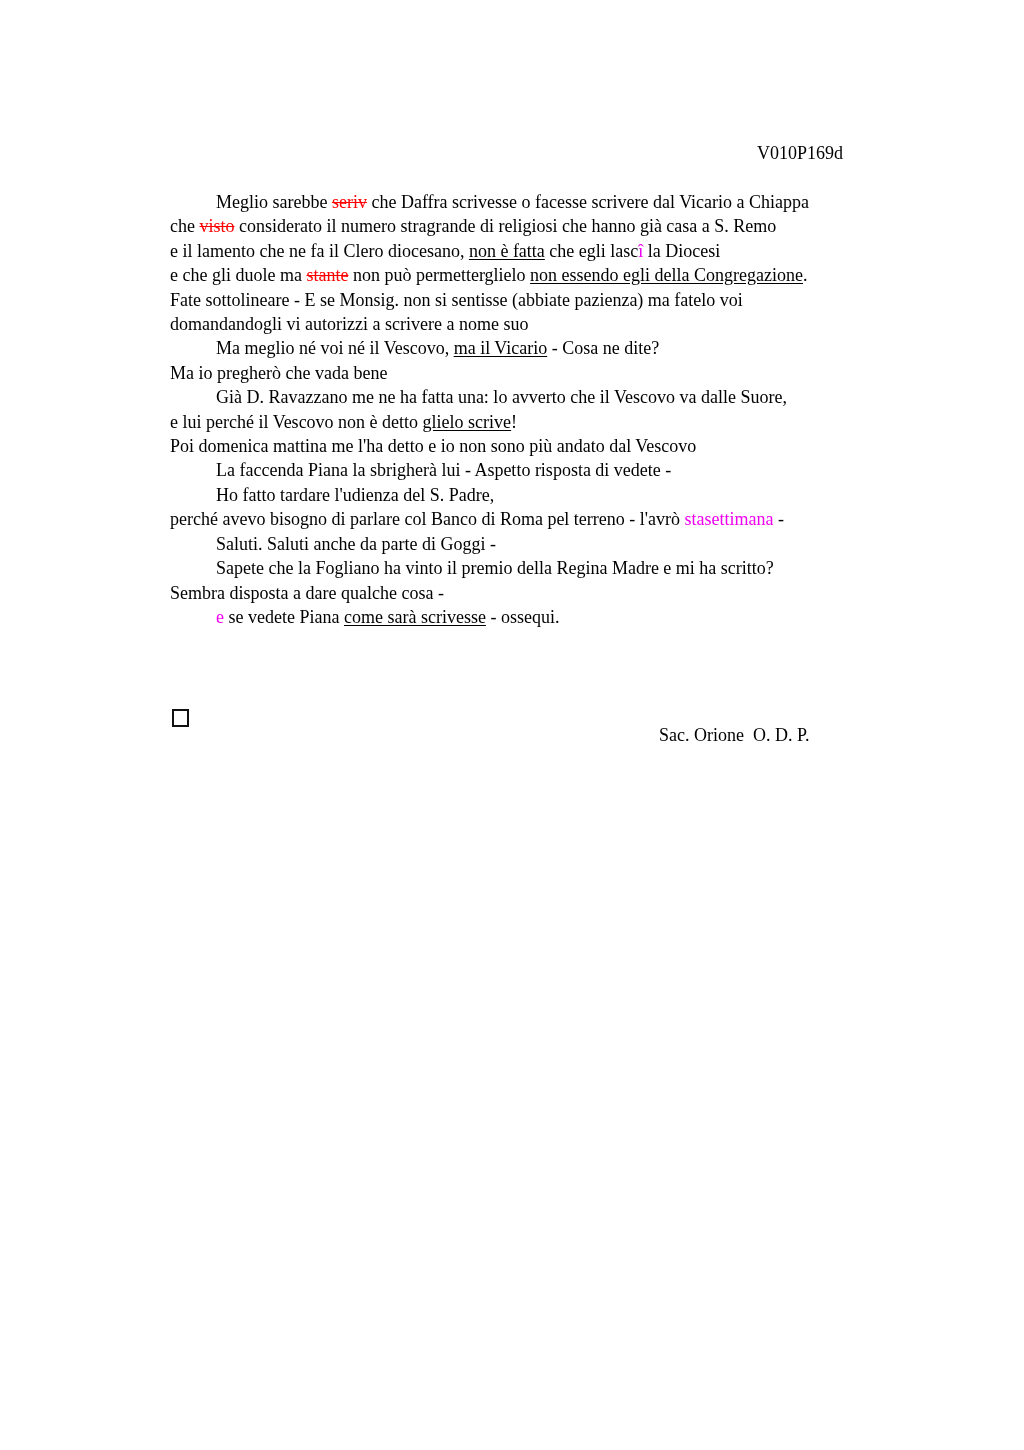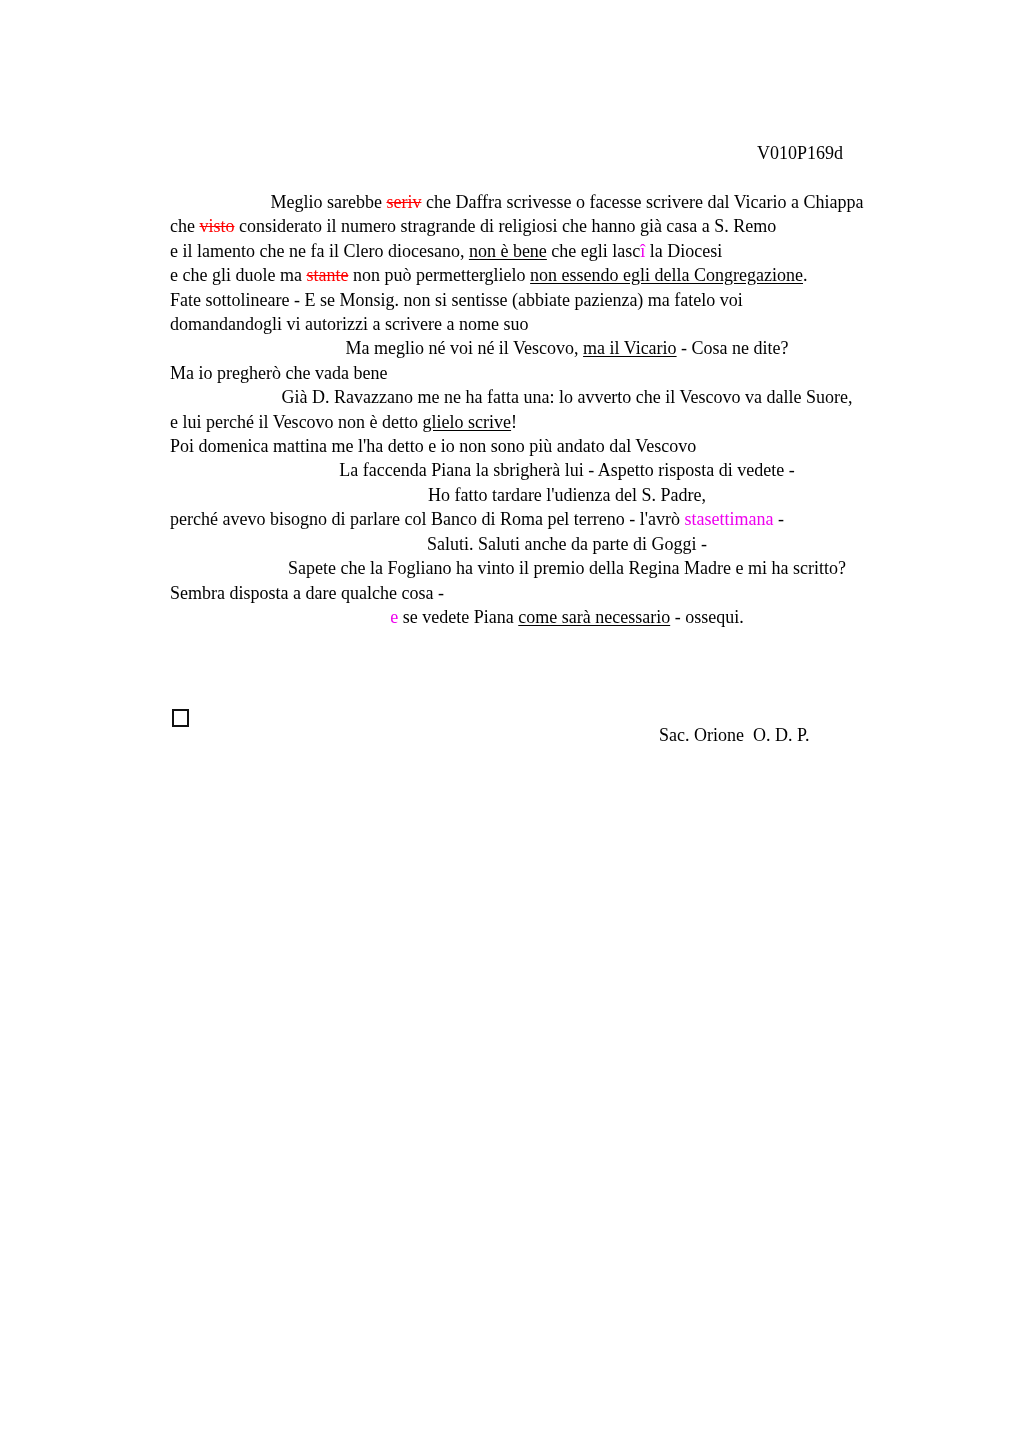--- a/index.html
+++ b/index.html
@@ -28,21 +28,20 @@
     position: absolute;
     top: 190px;
     left: 170px;
     width: 748px;
   }
   .line {
     white-space: pre-wrap;
   }
   .line.indent {
     text-indent: 46px;
-    text-align: center;
   }
   .strike {
     color: var(--strike-color, #ff0000);
     text-decoration: line-through;
   }
   .underline {
     text-decoration: underline;
     text-underline-offset: 2px;
   }
   .magenta {
@@ -68,35 +67,35 @@
 </head>
 <body>
 
 <div class="page" style="--text-color: #000000; --page-bg: #ffffff; --strike-color: #ff0000; --highlight-color: #ee00ee;">
 
   <div class="doc-id">V010P169d</div>
 
   <div class="letter-body">
       <div class="line indent"><span>Meglio sarebbe </span><span class="strike">seriv</span><span> che Daffra scrivesse o facesse scrivere dal Vicario a Chiappa</span></div>
       <div class="line"><span>che </span><span class="strike">visto</span><span> considerato il numero stragrande di religiosi che hanno già casa a S. Remo</span></div>
-      <div class="line"><span>e il lamento che ne fa il Clero diocesano, </span><span class="underline">non è bene</span><span> che egli lasc</span><span class="magenta">î</span><span> la Diocesi</span></div>
+      <div class="line"><span>e il lamento che ne fa il Clero diocesano, </span><span class="underline">non è fatta</span><span> che egli lasc</span><span class="magenta">î</span><span> la Diocesi</span></div>
       <div class="line"><span>e che gli duole ma </span><span class="strike">stante</span><span> non può permetterglielo </span><span class="underline">non essendo egli della Congregazione</span><span>.</span></div>
       <div class="line"><span>Fate sottolineare - E se Monsig. non si sentisse (abbiate pazienza) ma fatelo voi</span></div>
       <div class="line"><span>domandandogli vi autorizzi a scrivere a nome suo</span></div>
       <div class="line indent"><span>Ma meglio né voi né il Vescovo, </span><span class="underline">ma il Vicario</span><span> - Cosa ne dite?</span></div>
       <div class="line"><span>Ma io pregherò che vada bene</span></div>
       <div class="line indent"><span>Già D. Ravazzano me ne ha fatta una: lo avverto che il Vescovo va dalle Suore,</span></div>
       <div class="line"><span>e lui perché il Vescovo non è detto </span><span class="underline">glielo scrive</span><span>!</span></div>
       <div class="line"><span>Poi domenica mattina me l'ha detto e io non sono più andato dal Vescovo</span></div>
       <div class="line indent"><span>La faccenda Piana la sbrigherà lui - Aspetto risposta di vedete -</span></div>
       <div class="line indent"><span>Ho fatto tardare l'udienza del S. Padre,</span></div>
       <div class="line"><span>perché avevo bisogno di parlare col Banco di Roma pel terreno - l'avrò </span><span class="magenta">stasettimana</span><span> -</span></div>
       <div class="line indent"><span>Saluti. Saluti anche da parte di Goggi -</span></div>
       <div class="line indent"><span>Sapete che la Fogliano ha vinto il premio della Regina Madre e mi ha scritto?</span></div>
       <div class="line"><span>Sembra disposta a dare qualche cosa -</span></div>
-      <div class="line indent"><span class="magenta">e</span><span> se vedete Piana </span><span class="underline">come sarà necessario</span><span> - ossequi.</span></div>
+      <div class="line indent"><span class="magenta">e</span><span> se vedete Piana </span><span class="underline">come sarà scrivesse</span><span> - ossequi.</span></div>
     </div>
 
   <div class="signature">Sac. Orione  O. D. P.</div>
 
   <div class="checkbox-glyph"></div>
 
 </div>
 
 </body></html>

